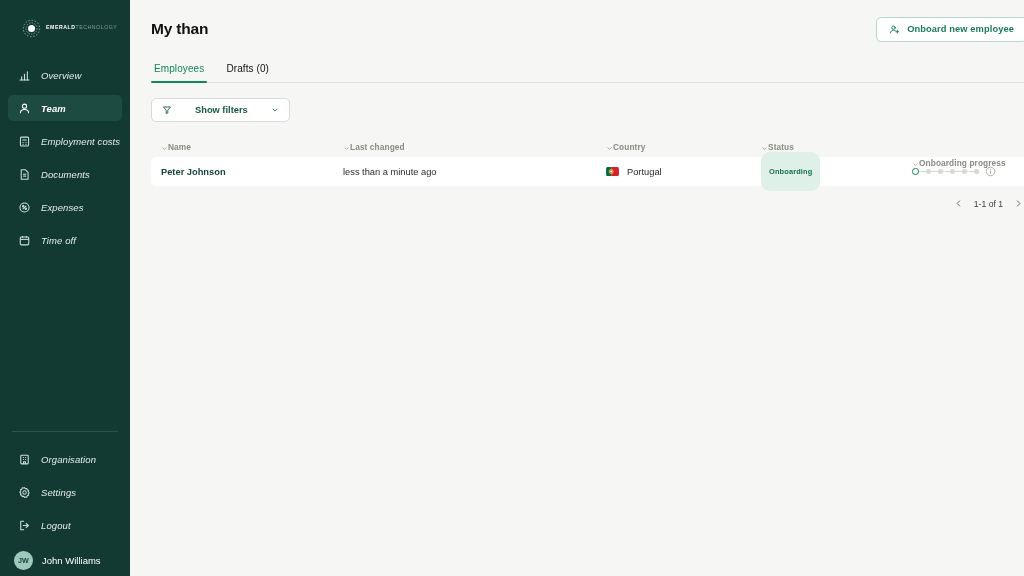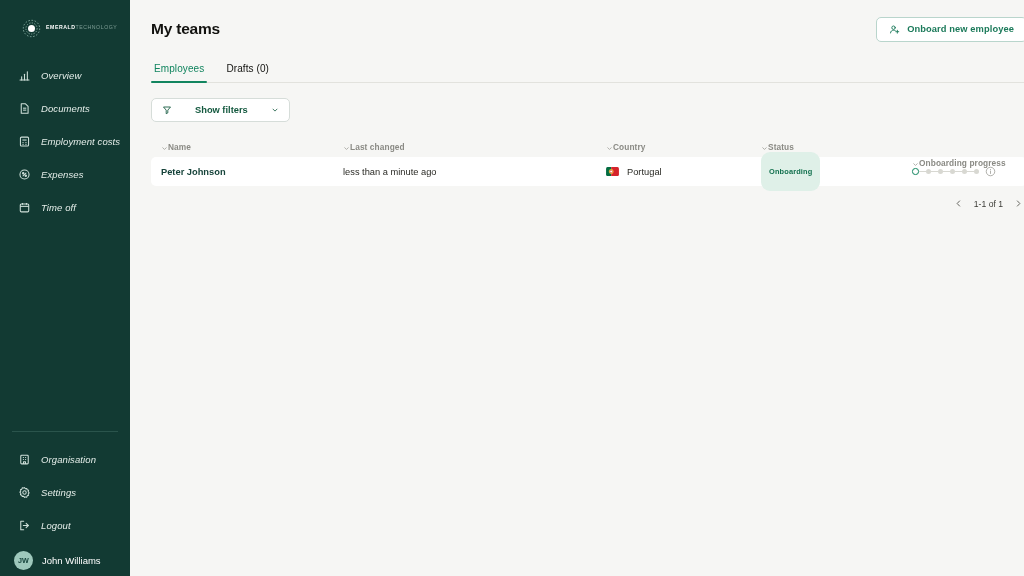--- a/index.html
+++ b/index.html
@@ -230,48 +230,57 @@
           <svg width="13" height="13" viewBox="0 0 16 16" fill="none" stroke="#cfe0da" stroke-width="1.3" stroke-linecap="round">
             <path d="M2.5 13.5h11"></path>
               <path d="M4.5 13.5v-4"></path>
               <path d="M8 13.5v-7"></path>
               <path d="M11.5 13.5v-10"></path>
           </svg>
         </span>
         <span class="lbl">Overview</span>
       </div>
 
-
-      <div class="nav-item">
-        <span class="ico">
-          <svg width="13" height="13" viewBox="0 0 16 16" fill="none" stroke="#cfe0da" stroke-width="1.3" stroke-linejoin="round">
-            <path d="M4 2.2h5.2L12.4 5.4v8.4H4z"></path>
-              <path d="M6.2 7.6h4"></path>
-              <path d="M6.2 10h4"></path>
-          </svg>
-        </span>
-        <span class="lbl">Documents</span>
+      <div class="nav-item active">
+        <span class="ico">
+          <svg width="13" height="13" viewBox="0 0 16 16" fill="none" stroke="#ffffff" stroke-width="1.3" stroke-linecap="round">
+            <circle cx="8" cy="5.2" r="2.6"></circle>
+              <path d="M3 13.2c0-2.6 2.2-4 5-4s5 1.4 5 4"></path>
+          </svg>
+        </span>
+        <span class="lbl">Team</span>
       </div>
 
       <div class="nav-item">
         <span class="ico">
           <svg width="13" height="13" viewBox="0 0 16 16" fill="none" stroke="#cfe0da" stroke-width="1.3" stroke-linejoin="round">
             <rect x="3" y="2.6" width="10" height="11" rx="1.3"></rect>
               <path d="M5.4 6.2h5.2"></path>
               <path d="M5.6 9.4h1.2"></path>
               <path d="M9.2 9.4h1.2"></path>
               <path d="M5.6 11.6h1.2"></path>
               <path d="M9.2 11.6h1.2"></path>
           </svg>
         </span>
         <span class="lbl">Employment costs</span>
       </div>
 
       <div class="nav-item">
         <span class="ico">
+          <svg width="13" height="13" viewBox="0 0 16 16" fill="none" stroke="#cfe0da" stroke-width="1.3" stroke-linejoin="round">
+            <path d="M4 2.2h5.2L12.4 5.4v8.4H4z"></path>
+              <path d="M6.2 7.6h4"></path>
+              <path d="M6.2 10h4"></path>
+          </svg>
+        </span>
+        <span class="lbl">Documents</span>
+      </div>
+
+      <div class="nav-item">
+        <span class="ico">
           <svg width="13" height="13" viewBox="0 0 16 16" fill="none" stroke="#cfe0da" stroke-width="1.3" stroke-linecap="round">
             <circle cx="8" cy="8" r="5.6"></circle>
               <path d="M6.2 9.8l3.6-3.6"></path>
               <circle cx="6.4" cy="6.4" r="0.85"></circle>
               <circle cx="9.6" cy="9.6" r="0.85"></circle>
           </svg>
         </span>
         <span class="lbl">Expenses</span>
       </div>
 
@@ -331,21 +340,21 @@
         <span class="avatar">JW</span>
         <span class="user-name">John Williams</span>
       </div>
     </div>
 
   </aside>
 
   <main class="main">
 
     <div class="topbar">
-      <h1 class="page-title">My teams</h1>
+      <h1 class="page-title">My than</h1>
       <button class="onboard-btn">
         <span>
           <svg width="11" height="11" viewBox="0 0 16 16" fill="none" stroke="#1b7a5a" stroke-width="1.35" stroke-linecap="round">
             <circle cx="6.6" cy="5.4" r="2.5"></circle>
               <path d="M2.2 13c0-2.5 2-3.9 4.4-3.9 1 0 1.9.2 2.6.6"></path>
               <path d="M12.1 9.1v4.2"></path>
               <path d="M10 11.2h4.2"></path>
           </svg>
         </span>
         <span>Onboard new employee</span>

